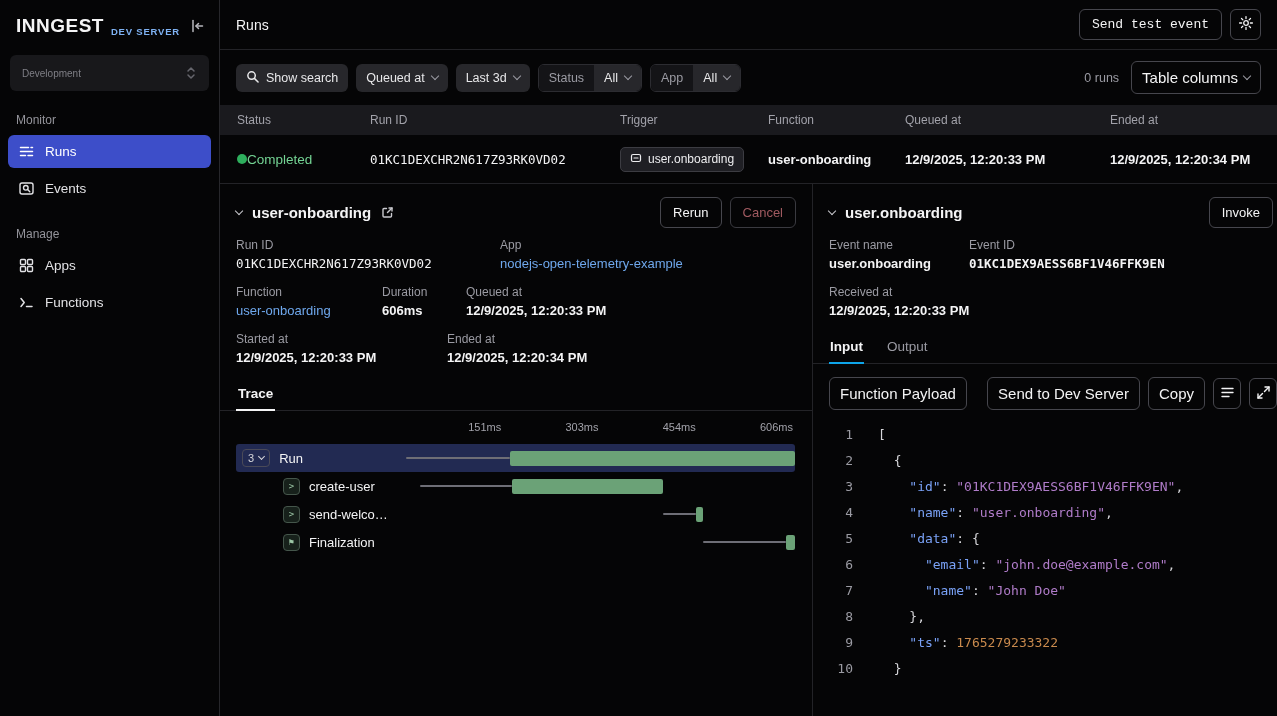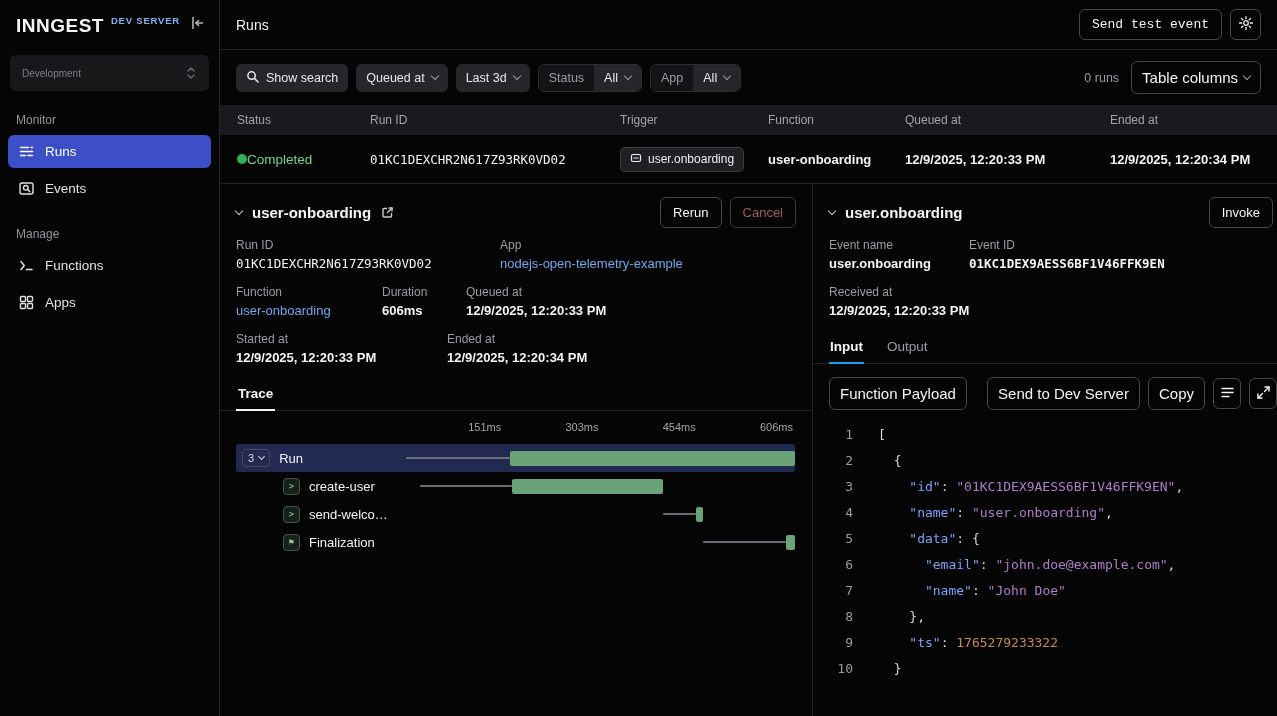--- a/index.html
+++ b/index.html
@@ -3,21 +3,21 @@
 <meta charset="utf-8">
 <style>
   * { margin:0; padding:0; box-sizing:border-box; }
   html,body { width:1277px; height:716px; overflow:hidden; background:#050506; color:#F4F4F5;
               font-family:"Liberation Sans", sans-serif; font-size:13px; }
   .app { display:flex; width:100%; height:100%; }
   button { font-family:inherit; }
 
   
   .sidebar { width:220px; flex:none; border-right:1px solid #27272B; display:flex; flex-direction:column; background:#050506; }
-  .sidebar-header { display:flex; align-items:flex-start; gap:7px; padding:15px 14px 10px 16px; }
+  .sidebar-header { display:flex; align-items:flex-end; gap:7px; padding:15px 14px 10px 16px; }
   .logo { font-size:19px; font-weight:700; letter-spacing:.5px; }
   .dev-badge { font-size:9.5px; color:#7FB2F3; letter-spacing:.8px; font-weight:700; }
   .collapse-btn { margin-left:auto; background:none; border:none; color:#B8B8BE; cursor:pointer; display:flex; align-items:center; }
   .env-select { margin:8px 10px 2px; height:36px; background:#18181B; border-radius:6px; display:flex; align-items:center;
                 padding:0 12px; color:#7F7F86; font-size:10px; cursor:pointer; }
   .env-select .updown { margin-left:auto; color:#66666D; display:flex; }
   .section-label { padding:20px 16px 6px; font-size:12px; color:#94949B; }
   .nav-item { margin:2px 8px; padding:8px 10px; border-radius:6px; display:flex; align-items:center; gap:10px;
               font-size:13.5px; color:#E2E2E5; cursor:pointer; }
   .nav-item.active { background:#3D4EC9; color:#FFFFFF; }
@@ -177,38 +177,38 @@
             <path d="M9.6 9.6l2.2 2.2"></path>
           </svg>
       </span>
       <span>Events</span>
     </div>
 
     <div class="section-label">Manage</div>
 
     <div class="nav-item">
       <span class="nav-icon">
-        <svg width="17" height="17" viewBox="0 0 17 17" fill="none" stroke="currentColor" stroke-width="1.5" stroke-linecap="round" stroke-linejoin="round">
-            <path d="M3 4.5l3.2 4L3 12.5"></path>
-            <path d="M8.5 12.5H14"></path>
-          </svg>
-      </span>
-      <span>Functions</span>
-    </div>
-
-    <div class="nav-item">
-      <span class="nav-icon">
         <svg width="17" height="17" viewBox="0 0 17 17" fill="none" stroke="currentColor" stroke-width="1.4">
             <rect x="2.5" y="2.5" width="5" height="5" rx="1"></rect>
             <rect x="9.5" y="2.5" width="5" height="5" rx="1"></rect>
             <rect x="2.5" y="9.5" width="5" height="5" rx="1"></rect>
             <rect x="9.5" y="9.5" width="5" height="5" rx="1"></rect>
           </svg>
       </span>
       <span>Apps</span>
+    </div>
+
+    <div class="nav-item">
+      <span class="nav-icon">
+        <svg width="17" height="17" viewBox="0 0 17 17" fill="none" stroke="currentColor" stroke-width="1.5" stroke-linecap="round" stroke-linejoin="round">
+            <path d="M3 4.5l3.2 4L3 12.5"></path>
+            <path d="M8.5 12.5H14"></path>
+          </svg>
+      </span>
+      <span>Functions</span>
     </div>
   </aside>
 
   <div class="main">
 
     <div class="topbar">
       <span class="page-title">Runs</span>
       <div class="topbar-actions">
         <button class="btn">Send test event</button>
         <button class="btn icon-btn">

